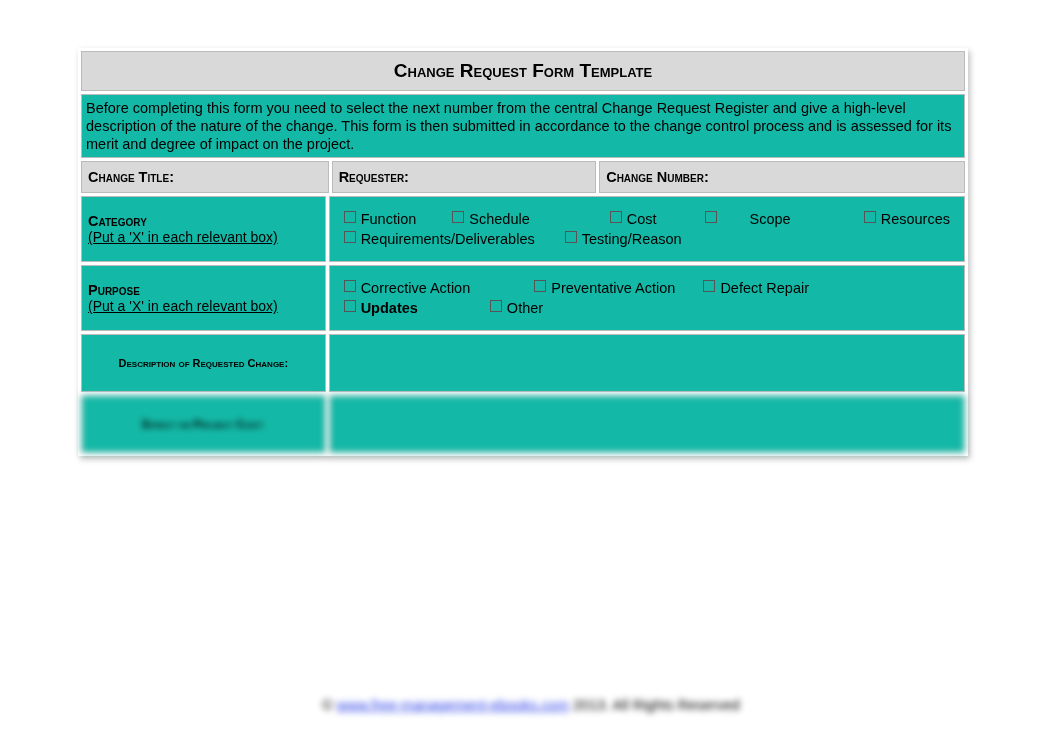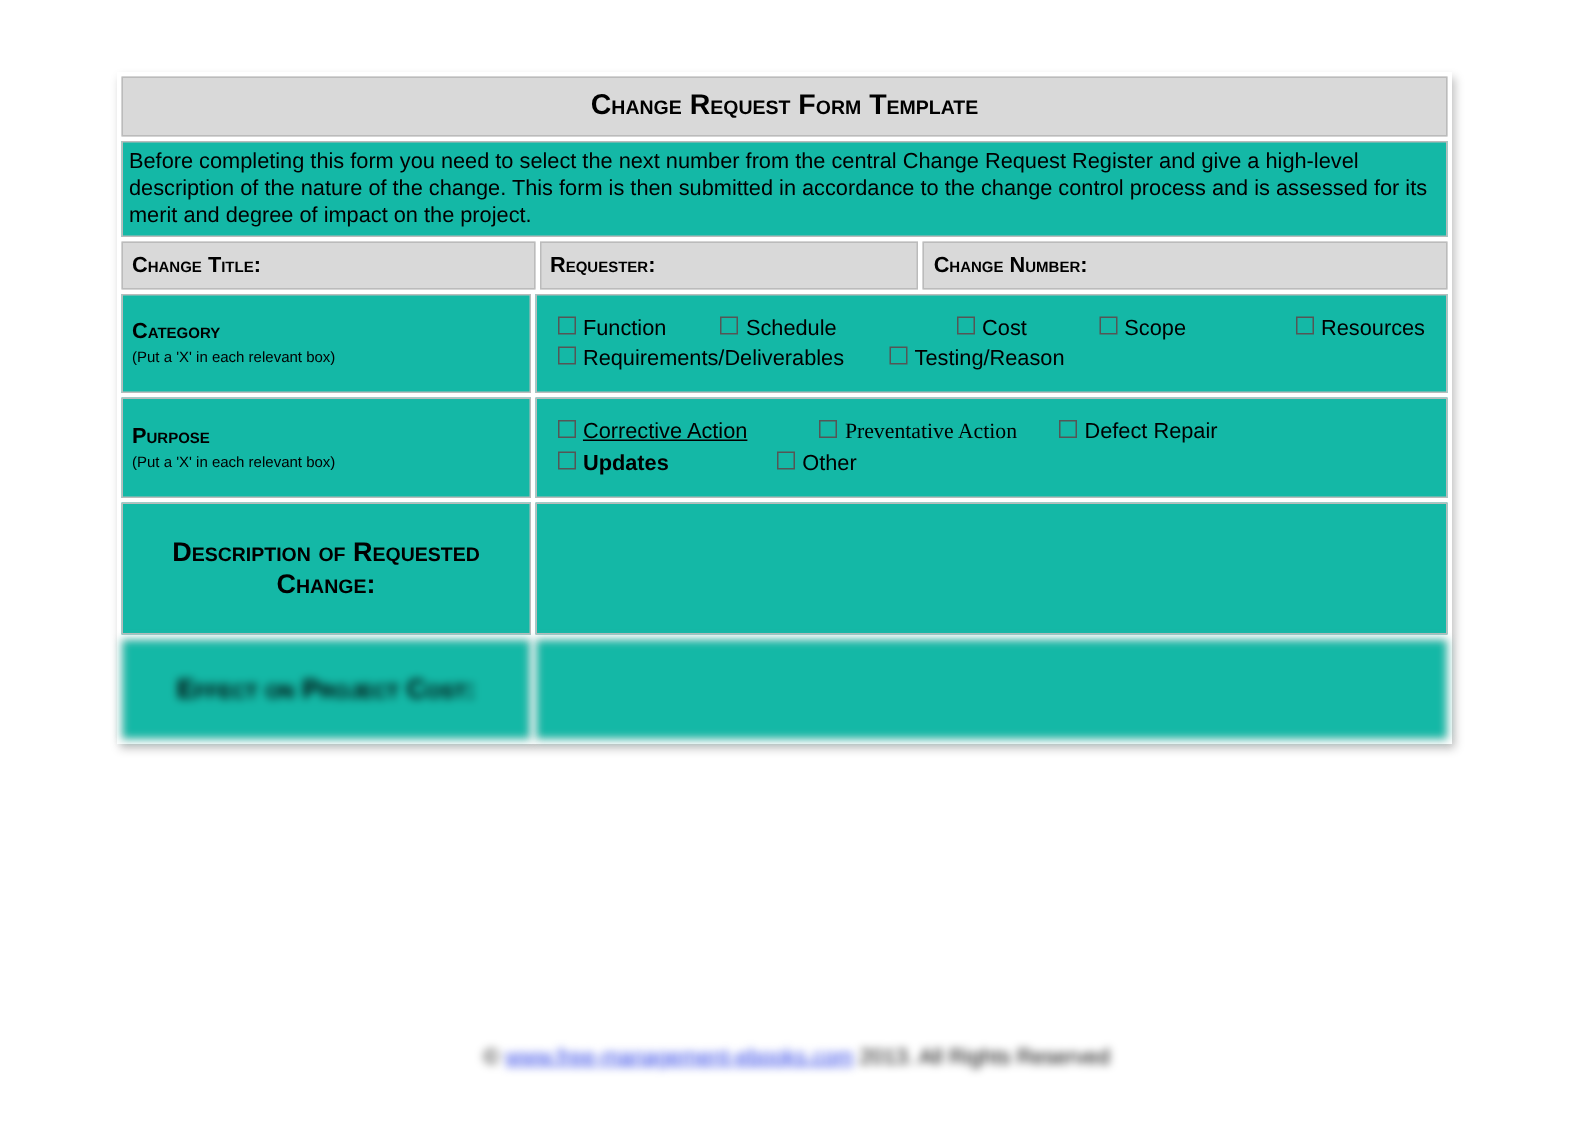--- a/index.html
+++ b/index.html
@@ -58,21 +58,22 @@
     width:275px;
     padding:14px 6px;
     font-size:14.5px;
   }
   .side-label .lbl-title {
     font-variant:small-caps;
     font-weight:bold;
   }
   .side-label .lbl-sub {
     font-weight:normal;
-    font-size:10px;
+    font-size:14px;
+    text-decoration:underline;
   }
   .options-cell {
     padding:10px 14px;
     font-size:14.5px;
   }
   .options-line {
     display:flex;
     flex-wrap:nowrap;
     gap:0;
     margin:4px 0;
@@ -86,21 +87,21 @@
     width:10px;height:10px;
     border:1px solid #555;
     display:inline-block;
     margin-right:5px;
     flex:0 0 10px;
   }
   .tall-label {
     text-align:center;
     font-variant:small-caps;
     font-weight:bold;
-    font-size:18px;
+    font-size:11px;
     padding:22px 6px;
     width:275px;
   }
   .tall-value {
     padding:22px 6px;
   }
   .blurred .tall-label,
   .blurred .tall-value {
     filter: blur(3px);
   }
@@ -153,21 +154,21 @@
                   <span>Function</span>
                 </span>
                 <span class="opt" style="margin-right: 80px;">
                   <span class="chk"></span>
                   <span>Schedule</span>
                 </span>
                 <span class="opt" style="margin-right: 48px;">
                   <span class="chk"></span>
                   <span>Cost</span>
                 </span>
-                <span class="opt" style="margin-right: 73px;">
+                <span class="opt" style="margin-right: 73px; gap: 28px;">
                   <span class="chk"></span>
                   <span>Scope</span>
                 </span>
                 <span class="opt" style="margin-right: 0px;">
                   <span class="chk"></span>
                   <span>Resources</span>
                 </span>
               </div>
           <div class="options-line" id="cat-row2">
                 <span class="opt" style="margin-right: 30px;">
@@ -182,25 +183,25 @@
         </td>
       </tr>
 
       <tr>
         <td class="side-label">
           <span class="lbl-title">Purpose</span><br>
           <span class="lbl-sub">(Put a 'X' in each relevant box)</span>
         </td>
         <td class="options-cell" colspan="5">
           <div class="options-line" id="pur-row1">
-                <span class="opt" style="margin-right: 48px; text-decoration: underline;">
+                <span class="opt" style="margin-right: 64px;">
                   <span class="chk"></span>
                   <span>Corrective Action</span>
                 </span>
-                <span class="opt" style=" font-family: Liberation Serif, serif;">
+                <span class="opt" style="">
                   <span class="chk"></span>
                   <span>Preventative Action</span>
                 </span>
                 <span class="opt" style="margin-right: 0px;">
                   <span class="chk"></span>
                   <span>Defect Repair</span>
                 </span>
               </div>
           <div class="options-line" id="pur-row2">
                 <span class="opt" style="margin-right: 72px; font-weight: bold;">

